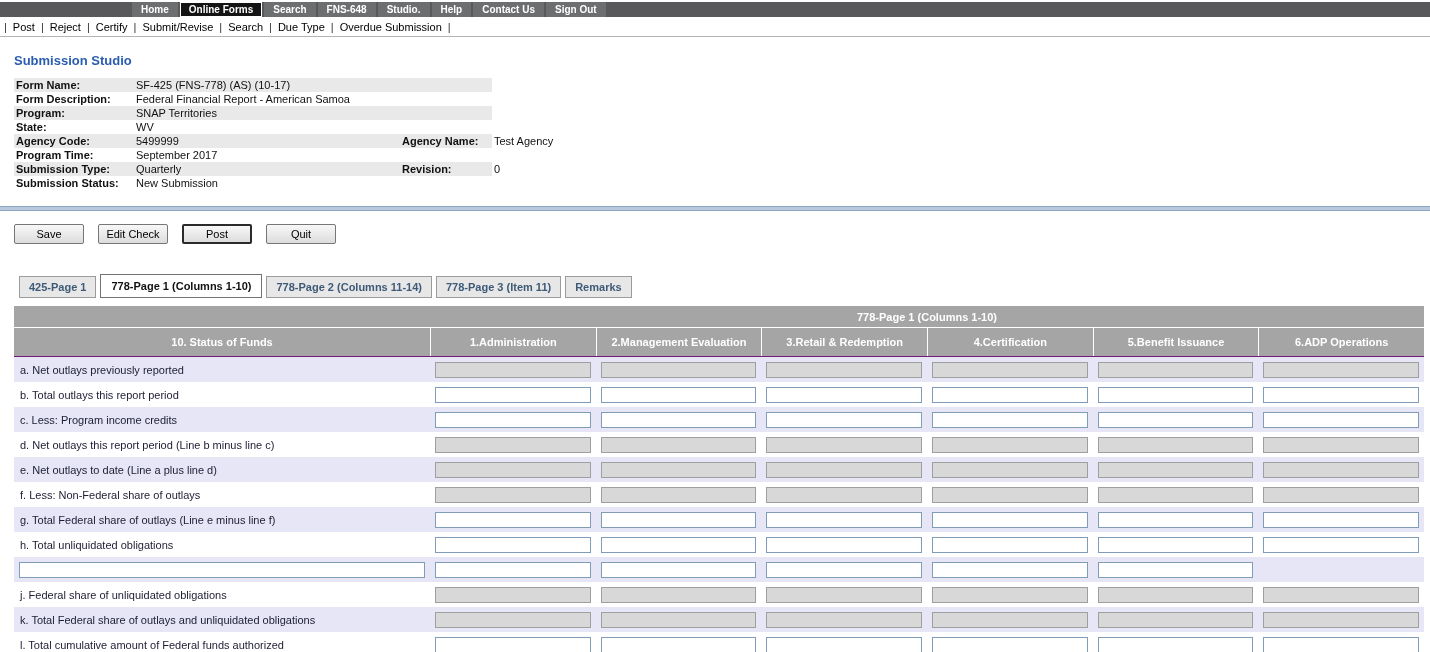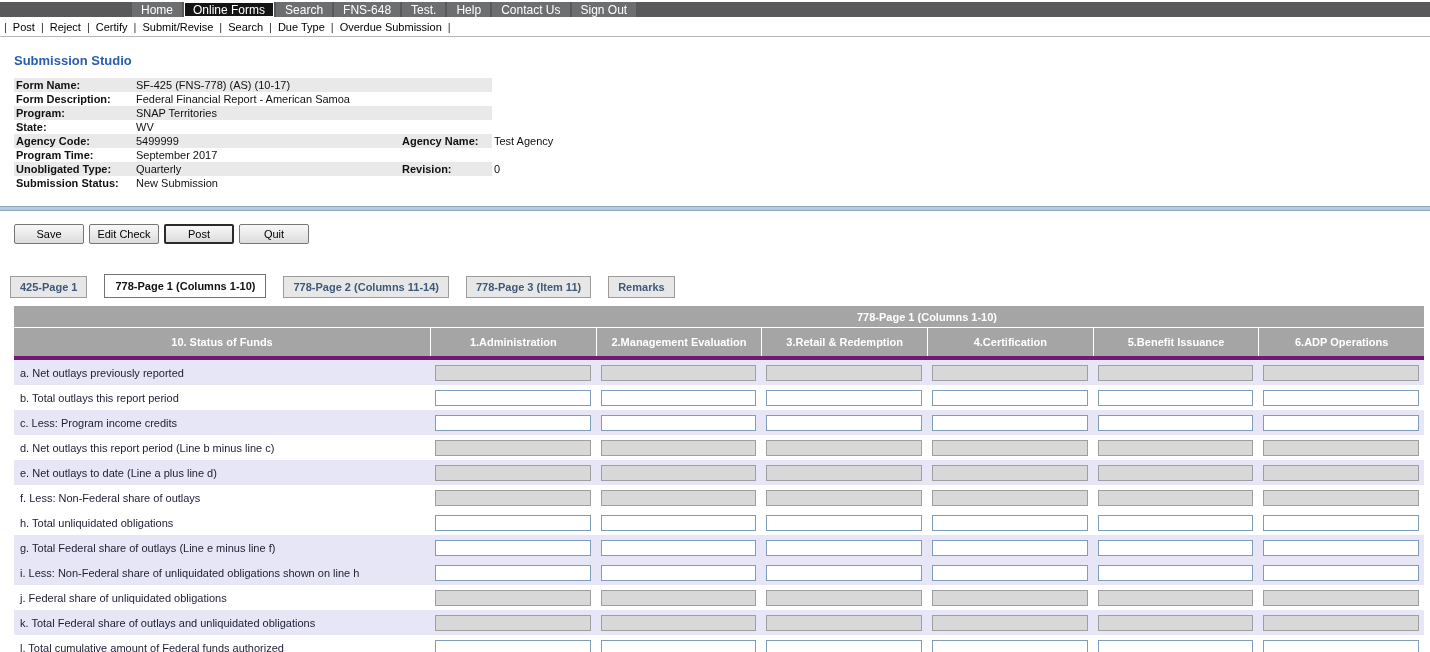--- a/index.html
+++ b/index.html
@@ -3,75 +3,75 @@
 <meta charset="utf-8">
 <style>
   *{box-sizing:border-box}
   html,body{margin:0;padding:0}
   body{width:1430px;height:652px;font-family:"Liberation Sans",sans-serif;font-size:11px;color:#111;background:#fff;overflow:hidden}
 
   
   .topnav{margin-top:2px;height:15px;background:#59595b;display:flex;align-items:stretch}
   .topnav-spacer{width:132px}
   .topnav-items{display:flex;gap:2px}
-  .nav-item{display:flex;align-items:center;padding:0 9px;background:#6d6e70;color:#fff;font-weight:normal;font-size:12px;text-decoration:none;cursor:pointer;white-space:nowrap}
+  .nav-item{display:flex;align-items:center;padding:0 9px;background:#6d6e70;color:#fff;font-weight:bold;font-size:10px;text-decoration:none;cursor:pointer;white-space:nowrap}
   .nav-item.active{background:#141414;border:1px solid #fff;padding:0 8px}
 
   
   .toolbar{padding:3px 3px 3px 4px;border-bottom:1px solid #b5b5b5;display:flex;gap:6px;align-items:center;height:20px}
   .tb-sep{color:#333}
   .tb-link{color:#000;text-decoration:none;cursor:pointer;white-space:nowrap}
 
   .page-title{margin:16px 0 10px 14px;color:#2a5db0;font-size:13px;font-weight:bold}
 
   
   .form-info{margin:0 4px 16px 14px}
   .info-row{display:grid;grid-template-columns:120px 266px 92px 1fr;height:14px;line-height:14px}
   .info-row>div{overflow:hidden;white-space:nowrap;padding-left:2px}
   .info-row .c0,.info-row .c2{font-weight:bold}
   .info-row.shaded .c0,.info-row.shaded .c1,.info-row.shaded .c2{background:#e9e9e9}
 
   .divider{margin-top:7px;height:5px;background:#b9c9dc;border-top:1px solid #8ba7c4;border-bottom:1px solid #8ba7c4}
 
   
-  .btn-row{margin:13px 0 0 14px;display:flex;gap:5px}
+  .btn-row{margin:13px 0 0 14px;display:flex;gap:14px}
   .btn{width:70px;height:20px;font:11px "Liberation Sans",sans-serif;background:linear-gradient(#f8f8f8,#dcdcdc);border:1px solid #767676;cursor:pointer;border-radius:2px}
   .btn.default{border:2px solid #2b2b2b}
 
   
-  .tabs{margin:30px 0 0 10px;display:flex;gap:17px;align-items:flex-end}
+  .tabs{margin:30px 0 0 19px;display:flex;gap:4px;align-items:flex-end}
   .tab{padding:4px 9px;background:#e7e7e7;border:1px solid #9c9c9c;color:#3e5a77;font-weight:bold;cursor:pointer;white-space:nowrap}
   .tab.active{background:#fff;color:#111;border-color:#737373;padding:5px 10px}
 
   
   .grid{margin:8px 14px 0;width:1410px}
   .grid-cols{display:grid;grid-template-columns:416px repeat(6,1fr)}
   .caption-row{display:grid;grid-template-columns:416px 1fr;background:#a5a5a5;height:22px;border-bottom:1px solid #fff}
   .caption-text{color:#fff;font-weight:bold;display:flex;align-items:center;justify-content:center}
-  .ghead{background:#a5a5a5;border-bottom:4px solid #701a75}
+  .ghead{background:#a5a5a5;border-bottom:1px solid #701a75}
   .gh-cell{color:#fff;font-weight:bold;display:flex;align-items:center;justify-content:center;height:28px;border-left:1px solid #fff;text-align:center}
   .gh-cell.first{border-left:none}
   .grid-row{height:25px}
   .grid-row.lav{background:#e6e6f7}
   .row-label{display:flex;align-items:center;padding-left:6px;color:#1d1d33;white-space:nowrap;overflow:hidden}
   .gcell{display:flex;align-items:center;justify-content:center}
   .gcell input{width:calc(100% - 10px);height:16px;border:1px solid #7f9db9;font:11px "Liberation Sans",sans-serif;padding:0 2px;background:#fff}
   .gcell input:disabled{background:#d8d8d8;border-color:#9f9f9f}
 </style>
 </head>
 <body>
 
 <nav class="topnav">
   <div class="topnav-spacer"></div>
   <div class="topnav-items" id="topnav-items">
       <a class="nav-item">Home</a>
       <a class="nav-item active">Online Forms</a>
       <a class="nav-item">Search</a>
       <a class="nav-item">FNS-648</a>
-      <a class="nav-item">Test.</a>
+      <a class="nav-item">Studio.</a>
       <a class="nav-item">Help</a>
       <a class="nav-item">Contact Us</a>
       <a class="nav-item">Sign Out</a>
     </div>
 </nav>
 
 <div class="toolbar" id="toolbar">
     <span class="tb-sep">|</span>
     <a class="tb-link">Post</a>
     <span class="tb-sep">|</span>
@@ -122,21 +122,21 @@
     <div class="c2">Agency Name:</div>
     <div class="c3">Test Agency</div>
   </div>
     <div class="info-row">
     <div class="c0">Program Time:</div>
     <div class="c1">September 2017</div>
     <div class="c2"></div>
     <div class="c3"></div>
   </div>
     <div class="info-row shaded">
-    <div class="c0">Unobligated Type:</div>
+    <div class="c0">Submission Type:</div>
     <div class="c1">Quarterly</div>
     <div class="c2">Revision:</div>
     <div class="c3">0</div>
   </div>
     <div class="info-row">
     <div class="c0">Submission Status:</div>
     <div class="c1">New Submission</div>
     <div class="c2"></div>
     <div class="c3"></div>
   </div>
@@ -293,20 +293,41 @@
         <div class="gcell">
           <input type="text" disabled="" style="">
         </div>
         <div class="gcell">
           <input type="text" disabled="" style="">
         </div>
         <div class="gcell">
           <input type="text" disabled="" style="">
         </div>
       </div>
+      <div class="grid-row grid-cols lav">
+    <div class="row-label">g. Total Federal share of outlays (Line e minus line f)</div>
+  <div class="gcell">
+          <input type="text" style="">
+        </div>
+        <div class="gcell">
+          <input type="text" style="">
+        </div>
+        <div class="gcell">
+          <input type="text" style="">
+        </div>
+        <div class="gcell">
+          <input type="text" style="">
+        </div>
+        <div class="gcell">
+          <input type="text" style="">
+        </div>
+        <div class="gcell">
+          <input type="text" style="">
+        </div>
+      </div>
       <div class="grid-row grid-cols">
     <div class="row-label">h. Total unliquidated obligations</div>
   <div class="gcell">
           <input type="text" style="">
         </div>
         <div class="gcell">
           <input type="text" style="">
         </div>
         <div class="gcell">
           <input type="text" style="">
@@ -315,42 +336,20 @@
           <input type="text" style="">
         </div>
         <div class="gcell">
           <input type="text" style="">
         </div>
         <div class="gcell">
           <input type="text" style="">
         </div>
       </div>
       <div class="grid-row grid-cols lav">
-    <div class="row-label">g. Total Federal share of outlays (Line e minus line f)</div>
-  <div class="gcell">
-          <input type="text" style="">
-        </div>
-        <div class="gcell">
-          <input type="text" style="">
-        </div>
-        <div class="gcell">
-          <input type="text" style="">
-        </div>
-        <div class="gcell">
-          <input type="text" style="">
-        </div>
-        <div class="gcell">
-          <input type="text" style="">
-        </div>
-        <div class="gcell">
-          <input type="text" style="">
-        </div>
-      </div>
-      <div class="grid-row grid-cols lav">
-    <div class="row-label">i. Less: Non-Federal share of unliquidated obligations shown on line h</div>
   <div class="gcell">
           <input type="text" style="">
         </div>
         <div class="gcell">
           <input type="text" style="">
         </div>
         <div class="gcell">
           <input type="text" style="">
         </div>
         <div class="gcell">

